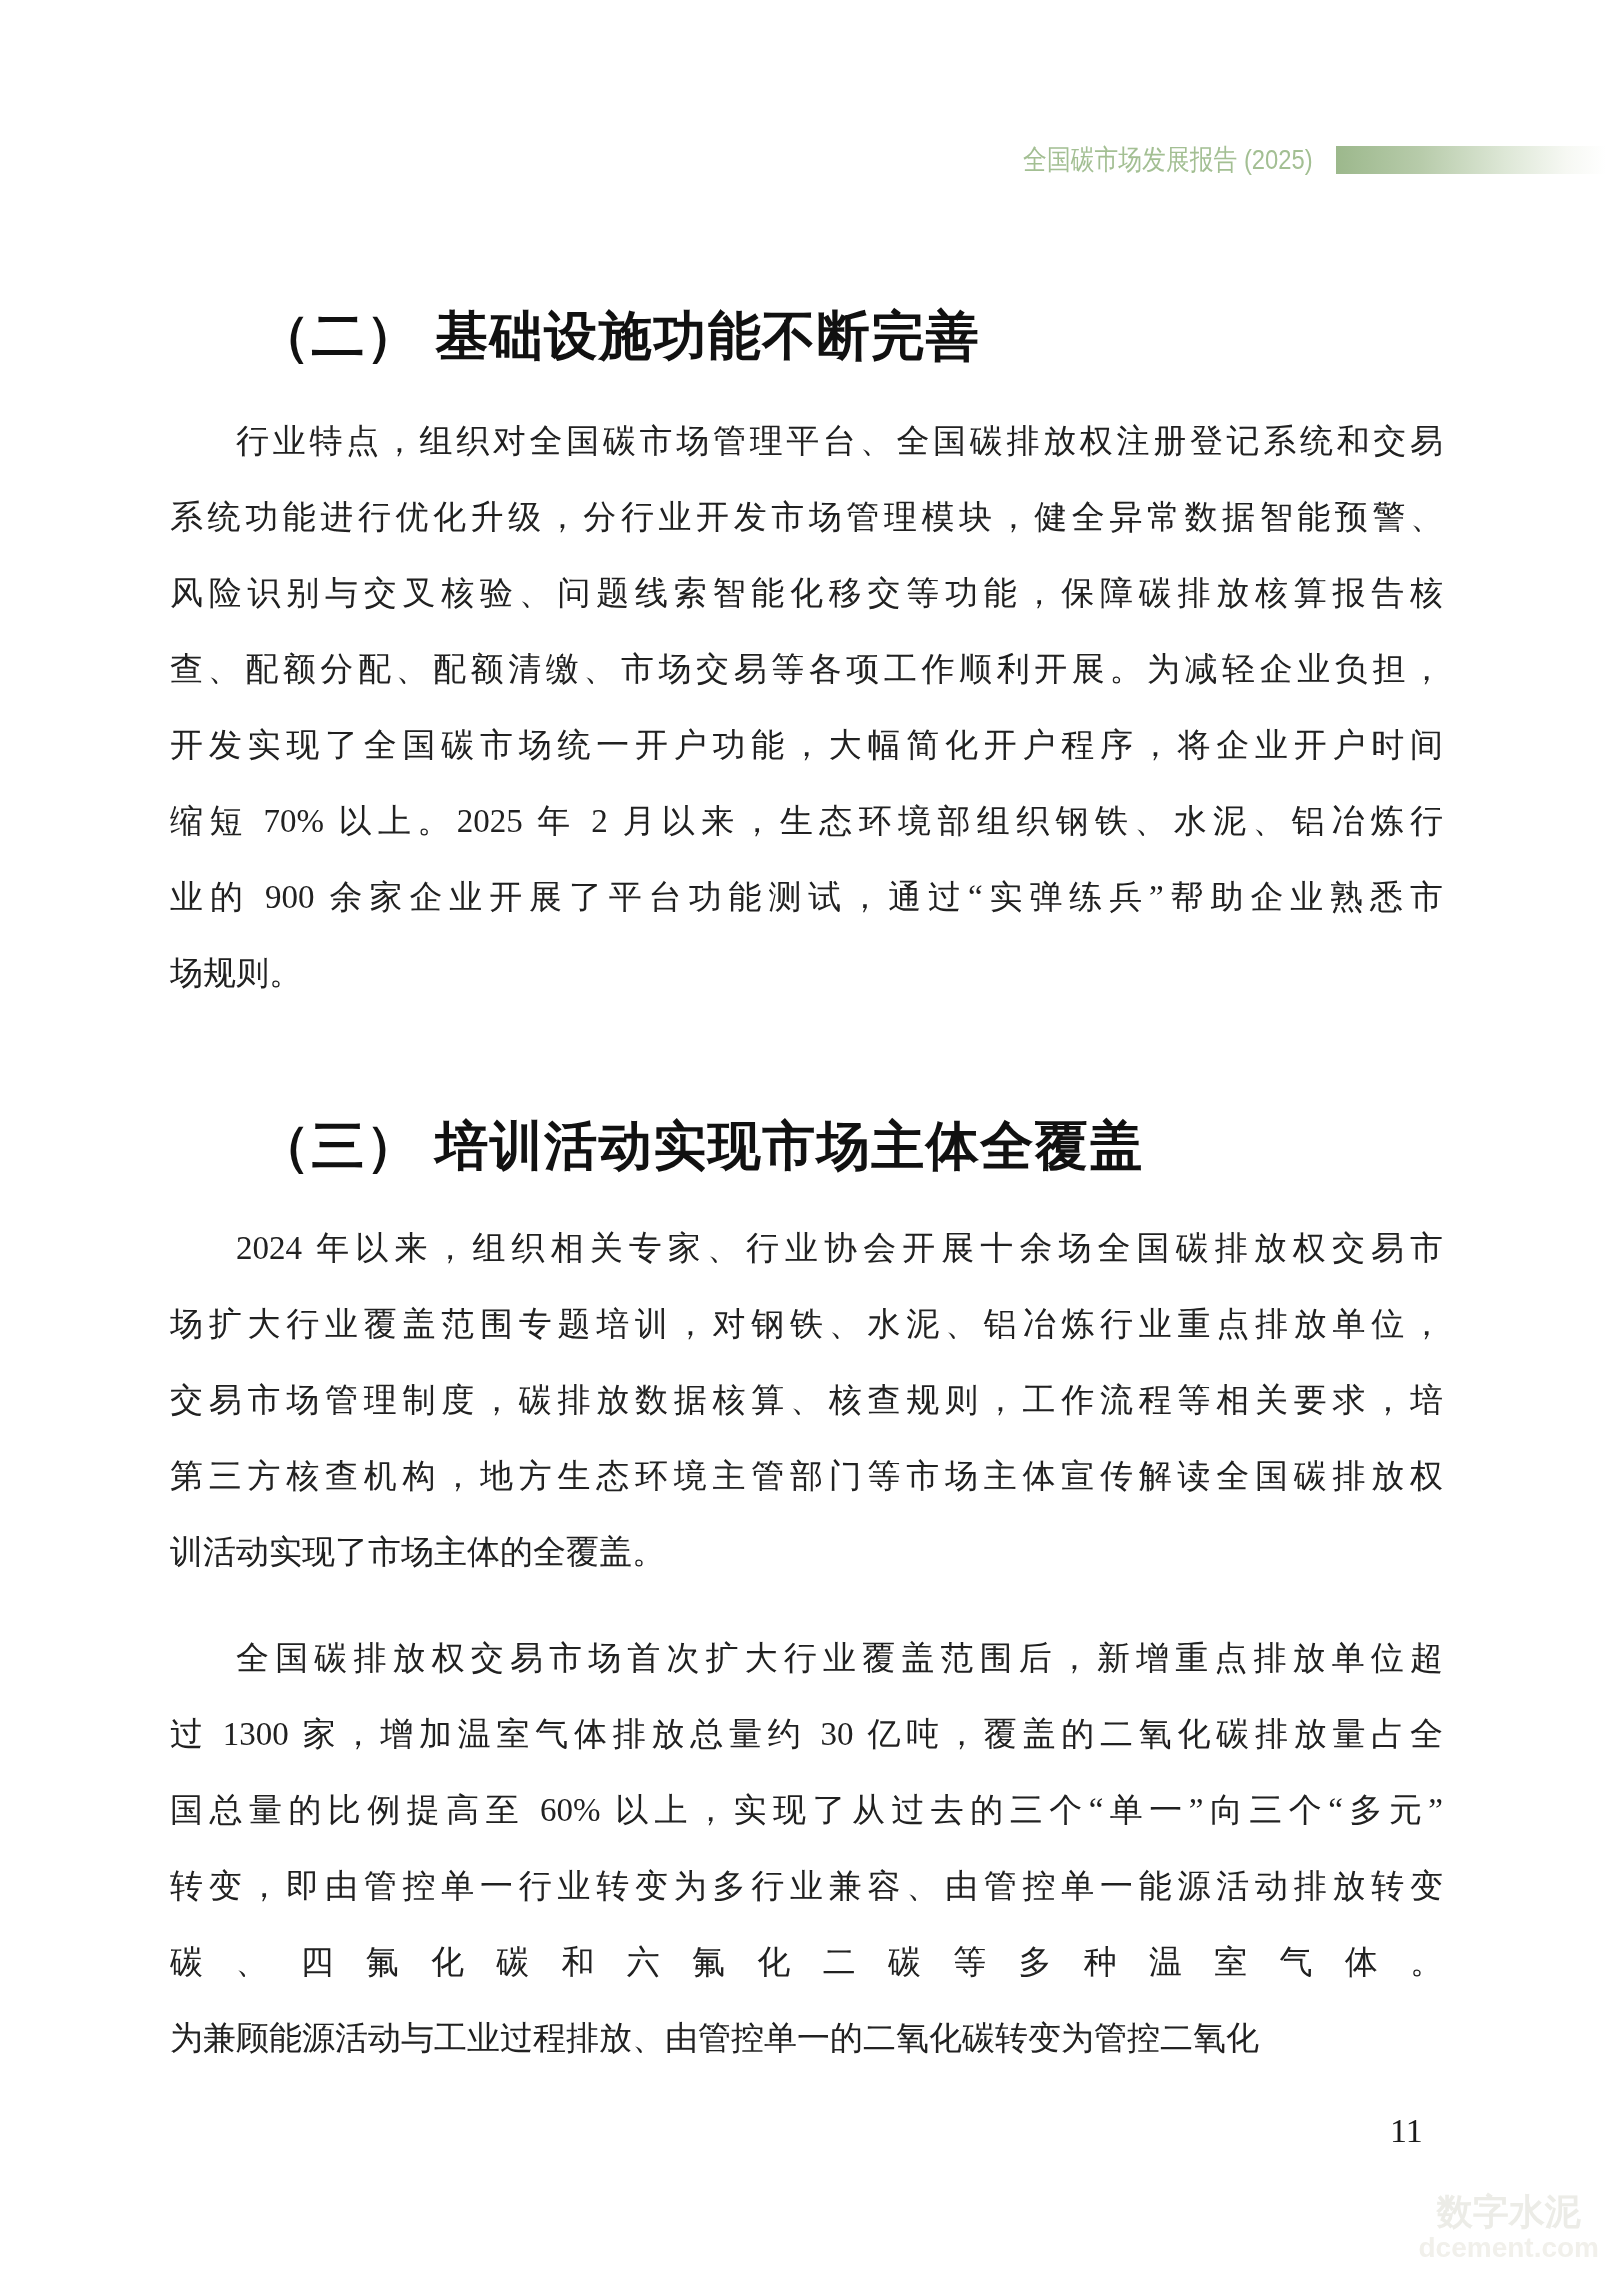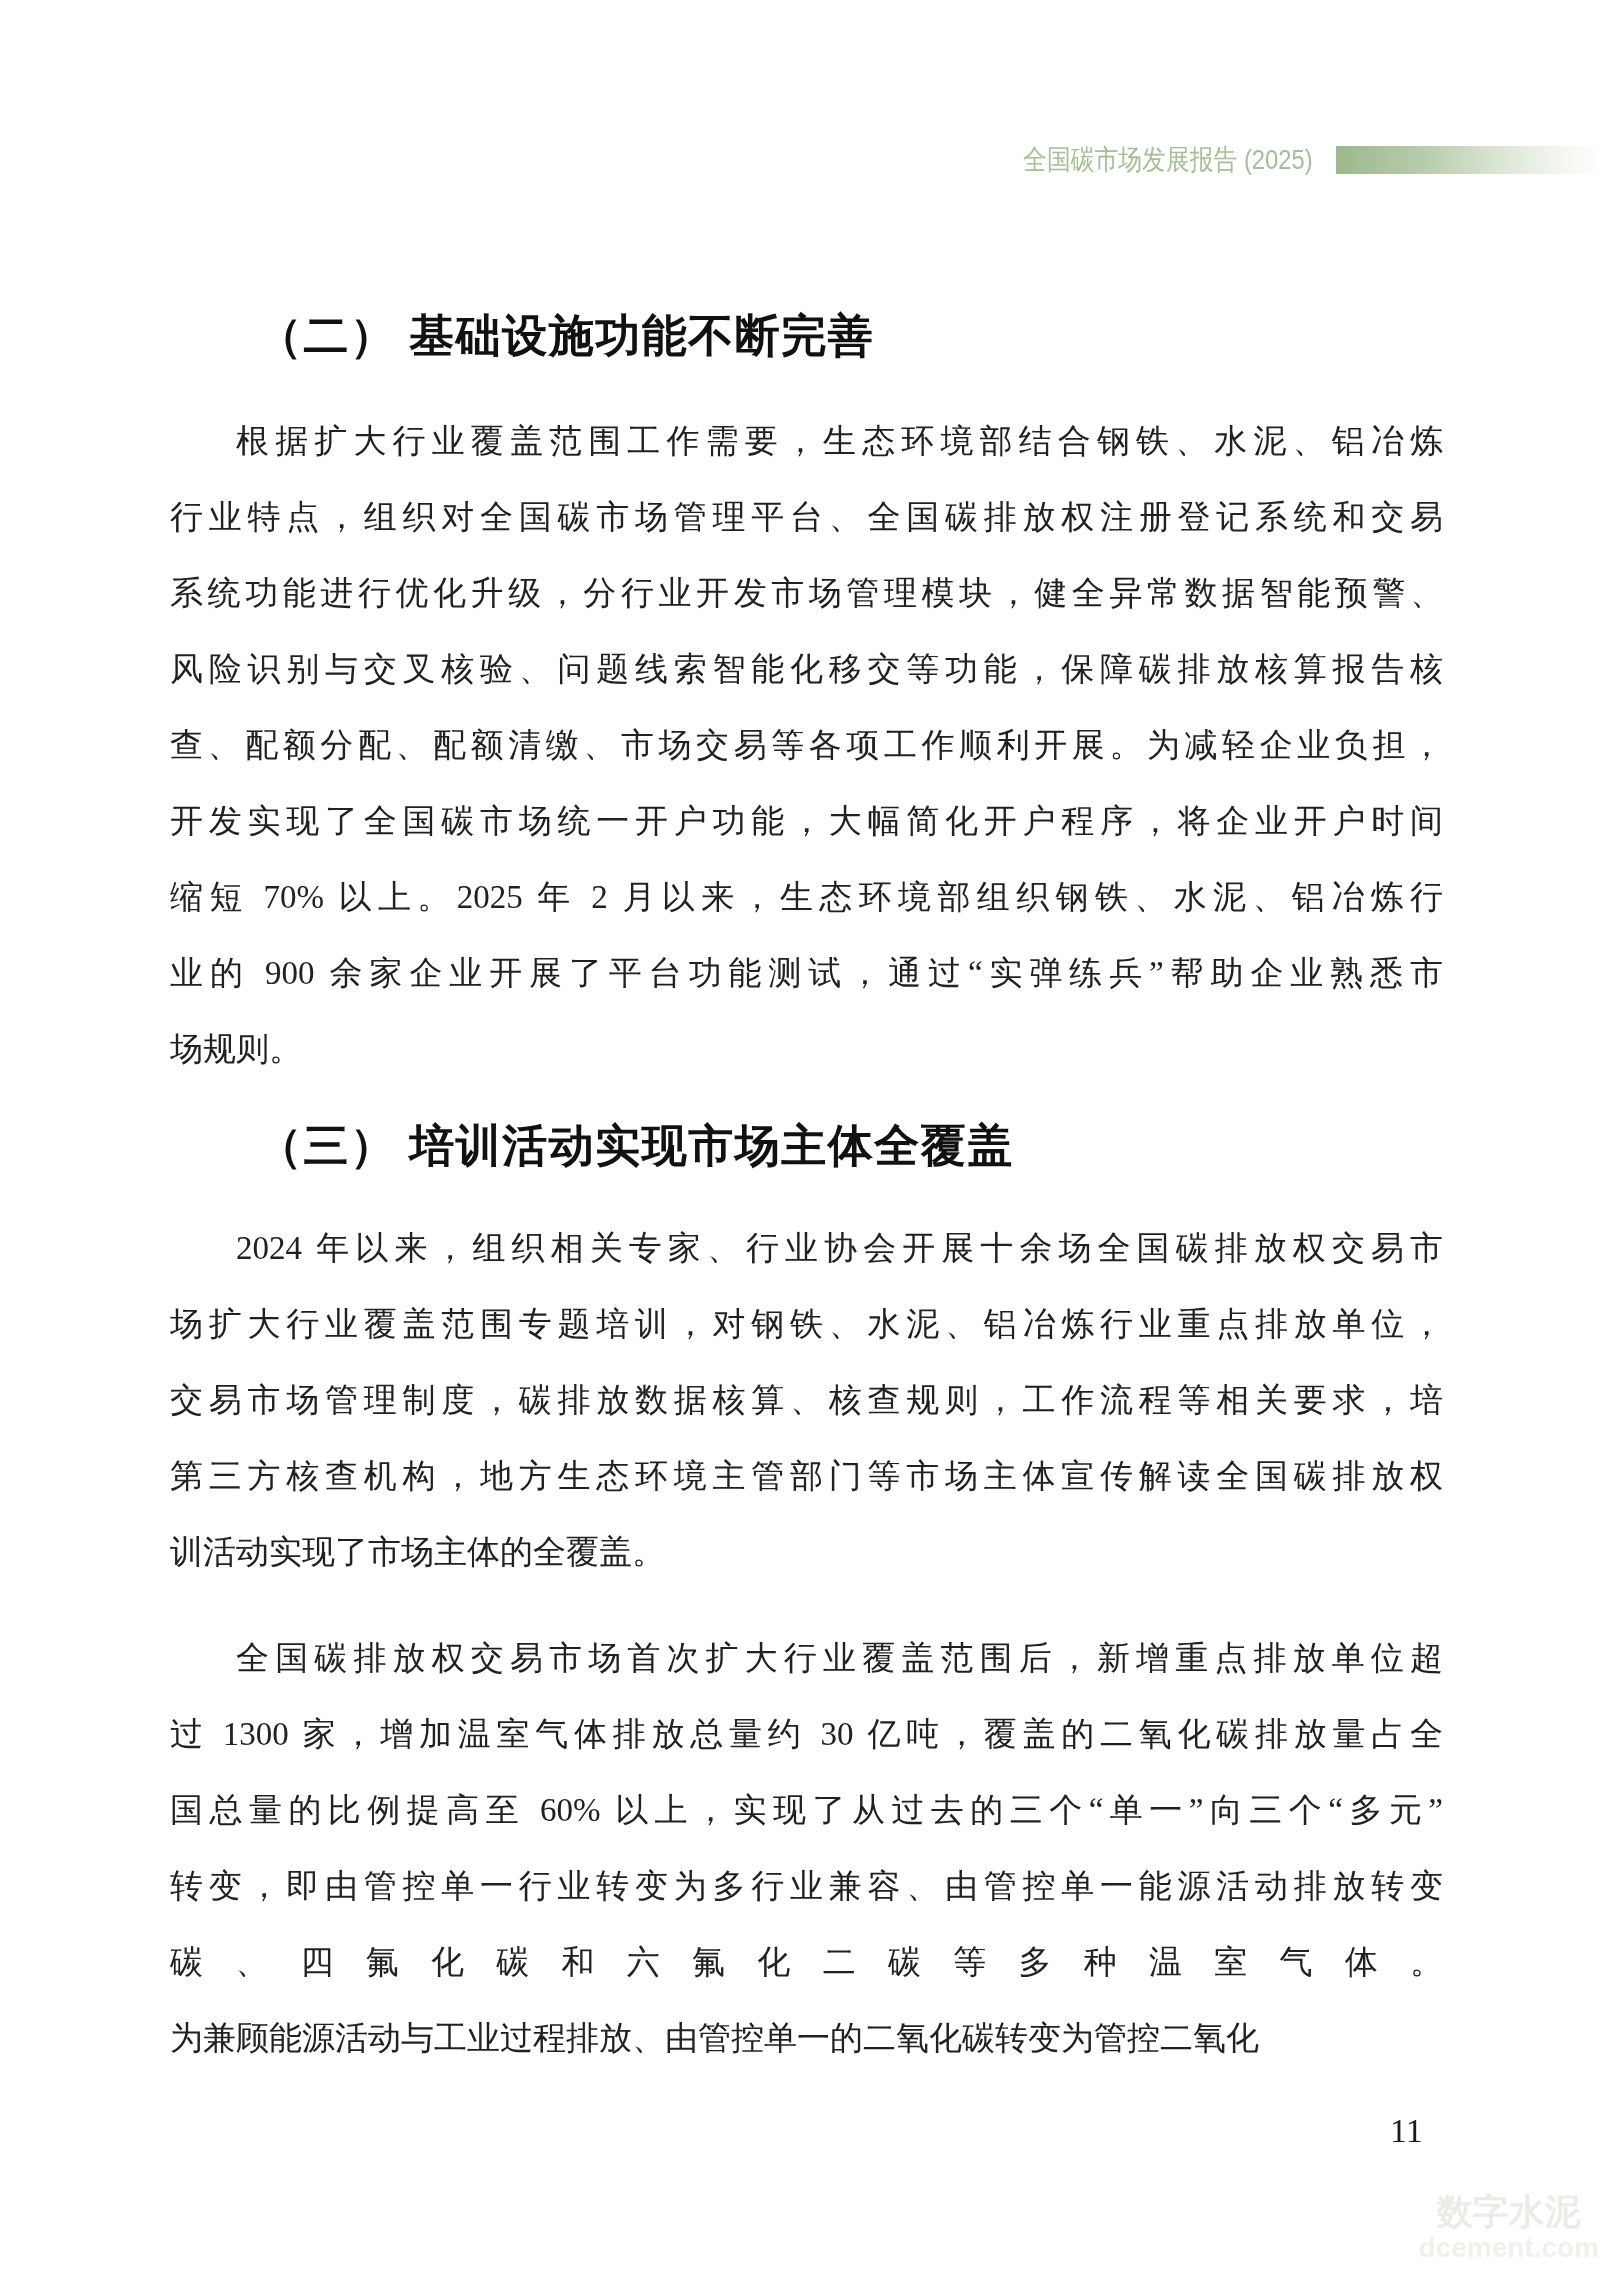--- a/index.html
+++ b/index.html
@@ -40,21 +40,21 @@
   }
 
   
   .sec-heading {
     position: absolute;
     left: 170px;
     width: 1273px;
     padding-left: 87px;
     box-sizing: border-box;
     line-height: 76px;
-    font-size: 45px;
+    font-size: 53px;
     font-weight: 700;
     color: #111111;
     letter-spacing: 1.5px;
     white-space: nowrap;
   }
   #heading-1 { top: 298px; }
   #heading-2 { top: 1108px; }
 
   
   .para {
@@ -120,21 +120,20 @@
 <div class="page">
 
   <div class="running-header">
     <span class="title">全国碳市场发展报告 (2025)</span>
     <div class="grad-bar"></div>
   </div>
 
   <div class="sec-heading" id="heading-1">（二） 基础设施功能不断完善</div>
 
   <div class="para" id="para-1">
-      <div class="line">根据扩大行业覆盖范围工作需要，生态环境部结合钢铁、水泥、铝冶炼</div>
       <div class="line">行业特点，组织对全国碳市场管理平台、全国碳排放权注册登记系统和交易</div>
       <div class="line">系统功能进行优化升级，分行业开发市场管理模块，健全异常数据智能预警、</div>
       <div class="line">风险识别与交叉核验、问题线索智能化移交等功能，保障碳排放核算报告核</div>
       <div class="line">查、配额分配、配额清缴、市场交易等各项工作顺利开展。为减轻企业负担，</div>
       <div class="line">开发实现了全国碳市场统一开户功能，大幅简化开户程序，将企业开户时间</div>
       <div class="line">缩短 70% 以上。2025 年 2 月以来，生态环境部组织钢铁、水泥、铝冶炼行</div>
       <div class="line">业的 900 余家企业开展了平台功能测试，通过“实弹练兵”帮助企业熟悉市</div>
       <div class="line">场规则。</div>
     </div>
 

